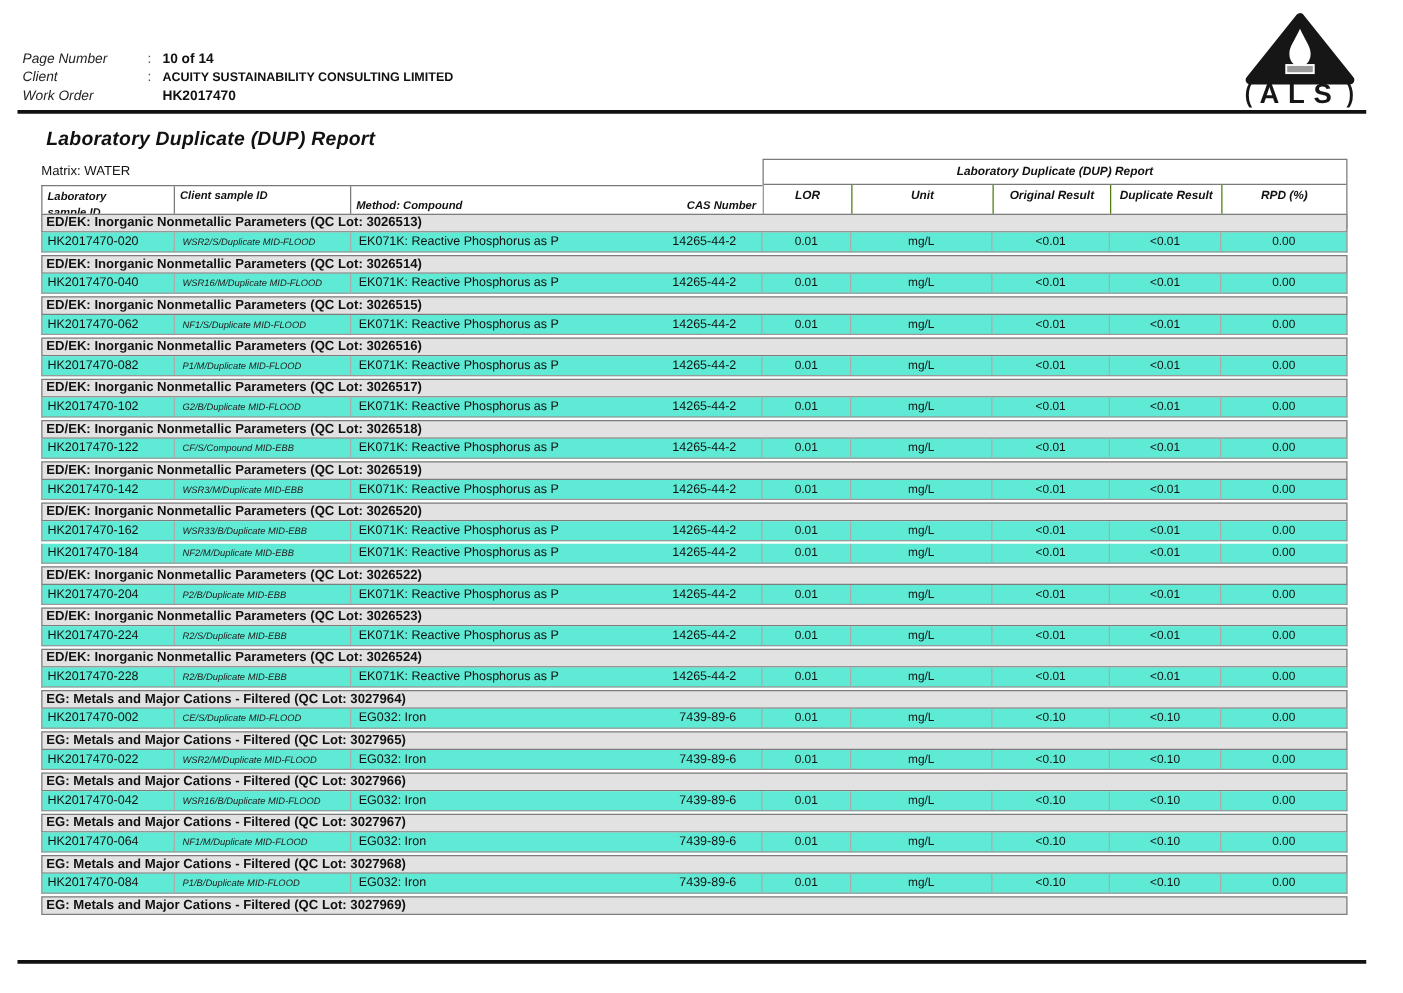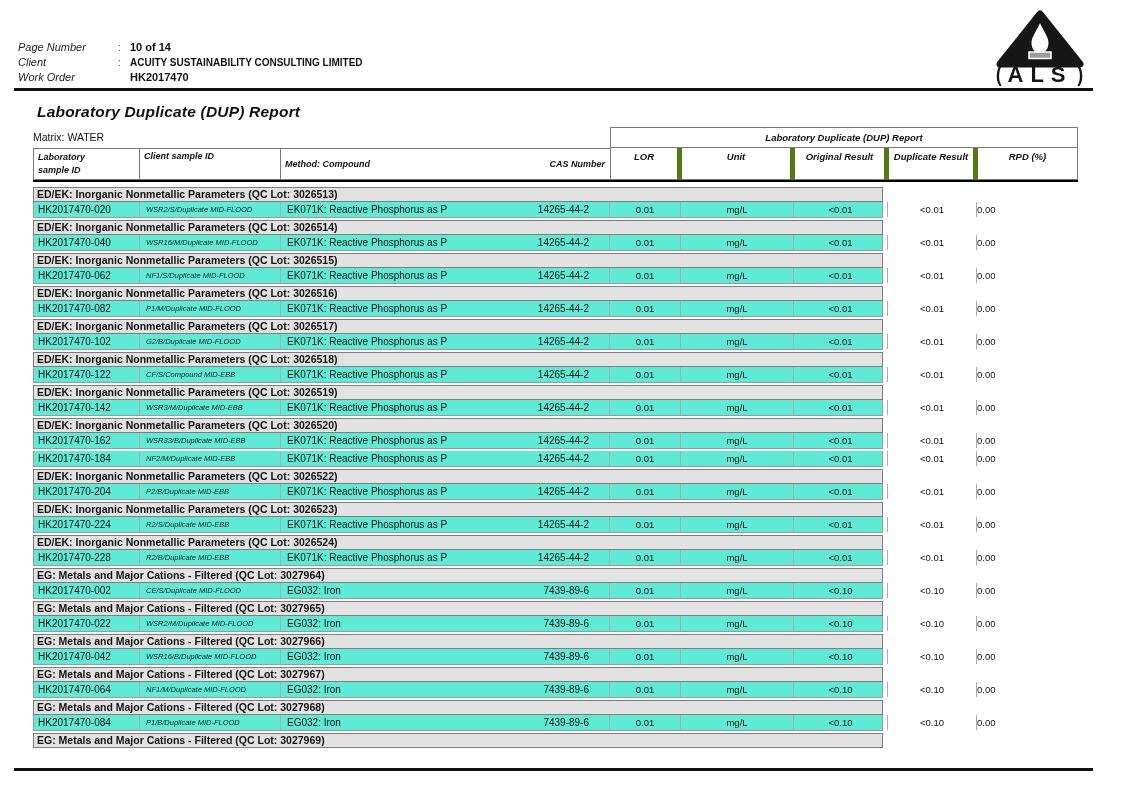--- a/index.html
+++ b/index.html
@@ -28,33 +28,33 @@
   .matrix{position:absolute;top:4px;left:0;font-size:10.5px;}
   .matrix .mv{font-weight:normal;}
 
   .h-right{position:absolute;top:0;right:0;width:468px;height:53px;
            border:1px solid #7a7a7a;box-sizing:border-box;background:#fff;}
   .h-span{height:19px;line-height:19px;border-bottom:1px solid #7a7a7a;
           text-align:center;font-size:9.5px;font-weight:bold;font-style:italic;}
   .h-cols{display:grid;grid-template-columns:71px 113px 94px 89px auto;height:32px;}
   .h-col{box-sizing:border-box;padding-top:3px;text-align:center;
          font-size:9.5px;font-weight:bold;font-style:italic;}
-  .h-col.bd{border-right:5px solid #4d7c0f;}
+  .h-col.bd{border-right:1px solid #4d7c0f;}
 
   .h-left{position:absolute;top:21px;left:0;width:577px;height:32px;box-sizing:border-box;
           border:1px solid #7a7a7a;border-right:none;background:#fff;
           display:grid;grid-template-columns:106px 141px auto;}
   .hc{box-sizing:border-box;padding:2px 4px;font-size:9px;font-weight:bold;font-style:italic;}
   .hc.bd{border-right:1px solid #7a7a7a;}
   .hc1 div{line-height:13px;}
   .hc3{display:flex;justify-content:space-between;align-items:center;padding-right:5px;}
 
   .header-rule{position:absolute;top:53px;left:0;width:100%;height:2px;background:#000;}
 
-  .tbody{position:absolute;top:60px;left:0;width:850px;}
+  .tbody{position:absolute;top:44px;left:0;width:1045px;}
   .band{height:15px;box-sizing:border-box;border:1px solid #7d7d7d;background:#e2e2e2;
         font-size:10.5px;font-weight:bold;line-height:13px;padding-left:3px;}
   .drow{height:16px;box-sizing:border-box;background:#5eead4;border:1px solid #9a9a9a;
         border-top:none;margin-bottom:2px;display:grid;
         grid-template-columns:106px 141px 222px 107px 71px 113px 94px 89px auto;}
   .cell{height:100%;box-sizing:border-box;display:flex;align-items:center;font-size:10px;}
   .cell.bd{border-right:1px solid #ababab;}
   .c-lab{padding-left:4px;}
   .c-client{padding-left:6px;font-size:7.5px;color:#222;font-style:italic;}
   .c-method{padding-left:6px;}

